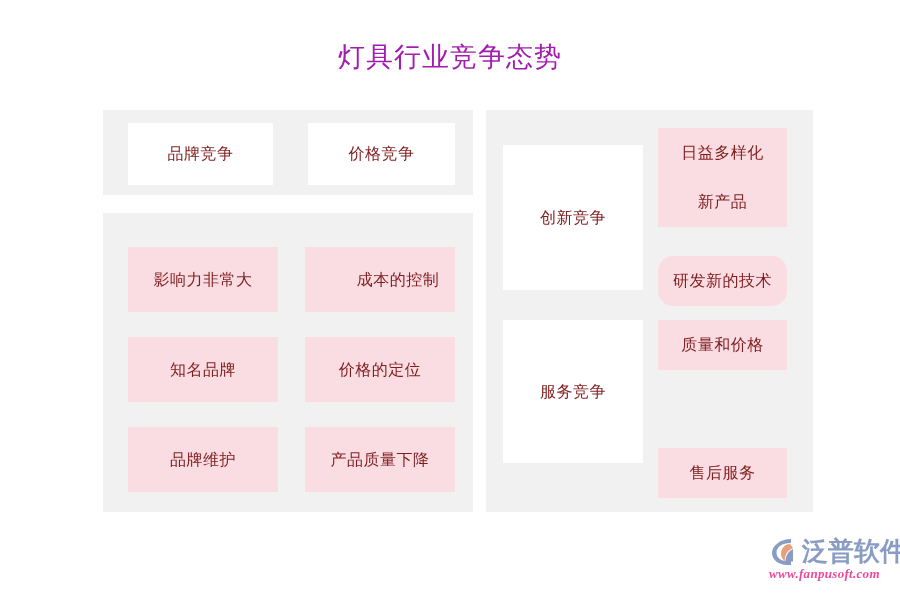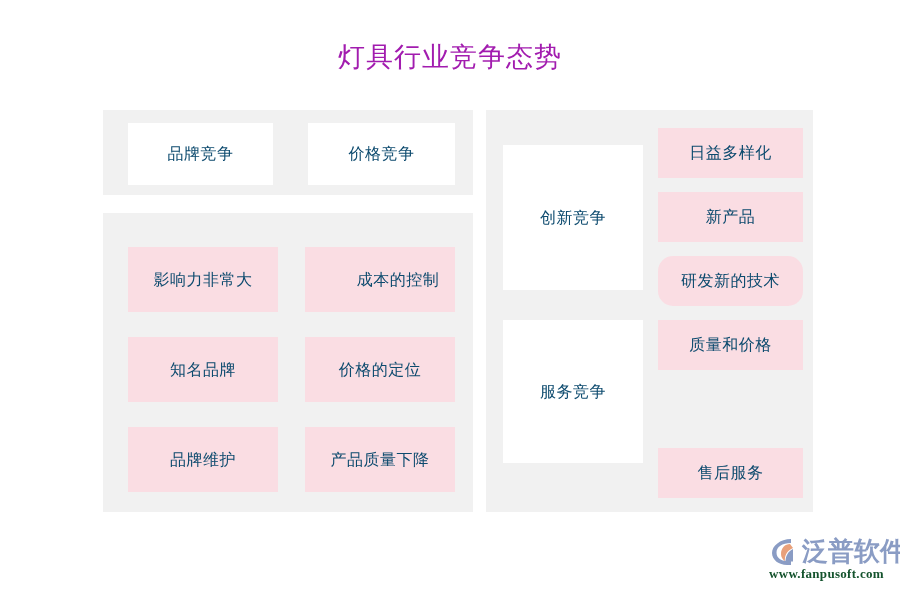--- a/index.html
+++ b/index.html
@@ -48,21 +48,21 @@
   
   .box {
     position: absolute;
     display: flex;
     align-items: center;
     justify-content: center;
     text-align: center;
     font-size: 16px;
     line-height: 20px;
     letter-spacing: 0.5px;
-    color: #0c4a6e;
+    color: #7f1d1d;
     font-family: "Liberation Serif", "DejaVu Serif", serif;
     white-space: nowrap;
   }
 
   .box.white { background: #ffffff; }
   .box.pink  { background: #fadde3; }
 
   
   #box-brand-competition { left: 128px; top: 123px; width: 145px; height: 62px; }
   #box-price-competition { left: 308px; top: 123px; width: 147px; height: 62px; }
@@ -74,23 +74,23 @@
   #box-lb-2 { left: 128px; top: 337px; }
   #box-lb-3 { left: 305px; top: 337px; }
   #box-lb-4 { left: 128px; top: 427px; }
   #box-lb-5 { left: 305px; top: 427px; }
 
   
   #box-innovation-competition { left: 503px; top: 145px; width: 140px; height: 145px; }
   #box-service-competition    { left: 503px; top: 320px; width: 140px; height: 143px; }
 
   
-  .rb { left: 658px; width: 145px; height: 50px; }
+  .rb { left: 658px; width: 129px; height: 50px; }
   #box-rb-0 { top: 128px; }
-  #box-rb-1 { top: 192px; }
+  #box-rb-1 { top: 177px; }
   #box-rb-2 { top: 256px; border-radius: 15px; }
   #box-rb-3 { top: 320px; }
   #box-rb-4 { top: 384px; }
   #box-rb-5 { top: 448px; }
 
   
   #brand-logo {
     position: absolute;
     left: 768px;
     top: 534px;
@@ -120,24 +120,25 @@
     font-weight: bold;
     white-space: nowrap;
   }
   #brand-url {
     position: absolute;
     left: 1px;
     top: 32px;
     font-size: 13px;
     line-height: 16px;
     letter-spacing: 0.3px;
-    color: #14532d;
+    color: #ec4899;
     font-family: "Liberation Serif", "DejaVu Serif", serif;
     font-weight: bold;
     white-space: nowrap;
+    font-style: italic;
   }
 </style>
 </head>
 <body>
 
 <div id="canvas">
 
   <div id="page-title">灯具行业竞争态势</div>
 
   <div class="panel" id="panel-left-top"></div>

